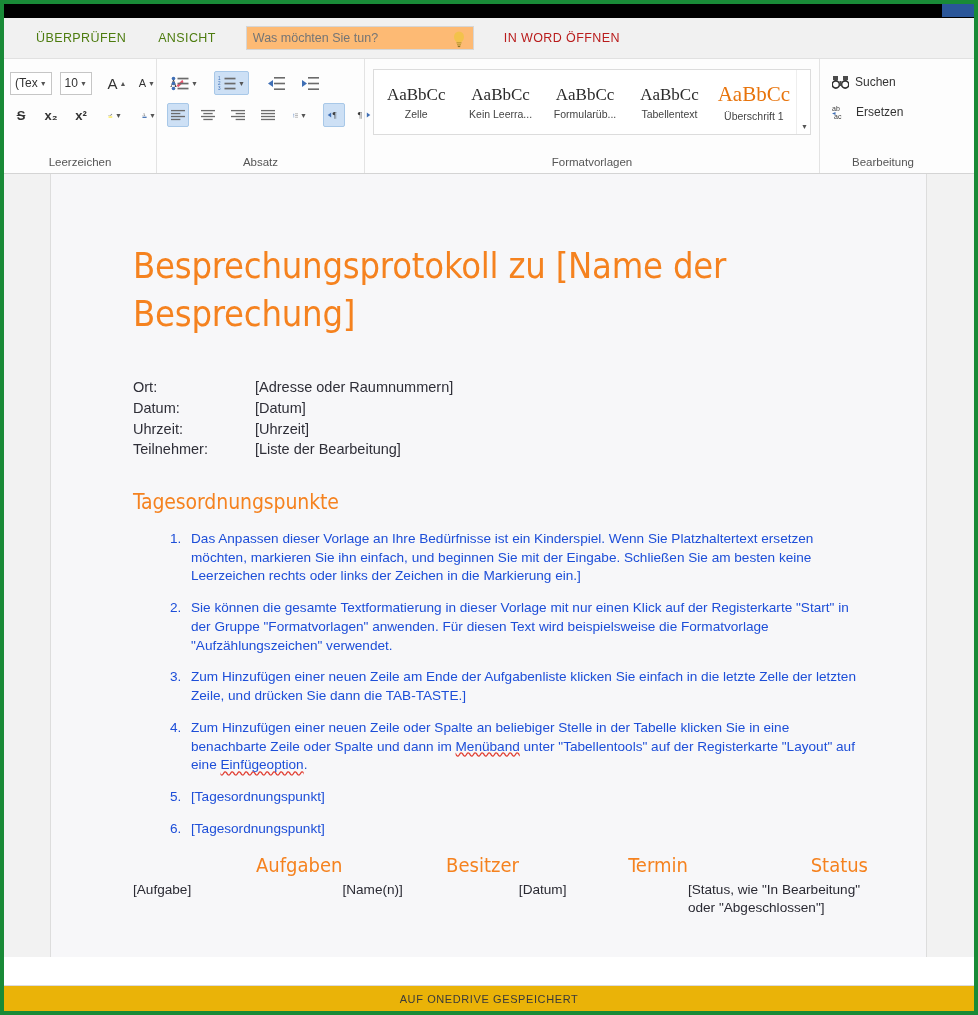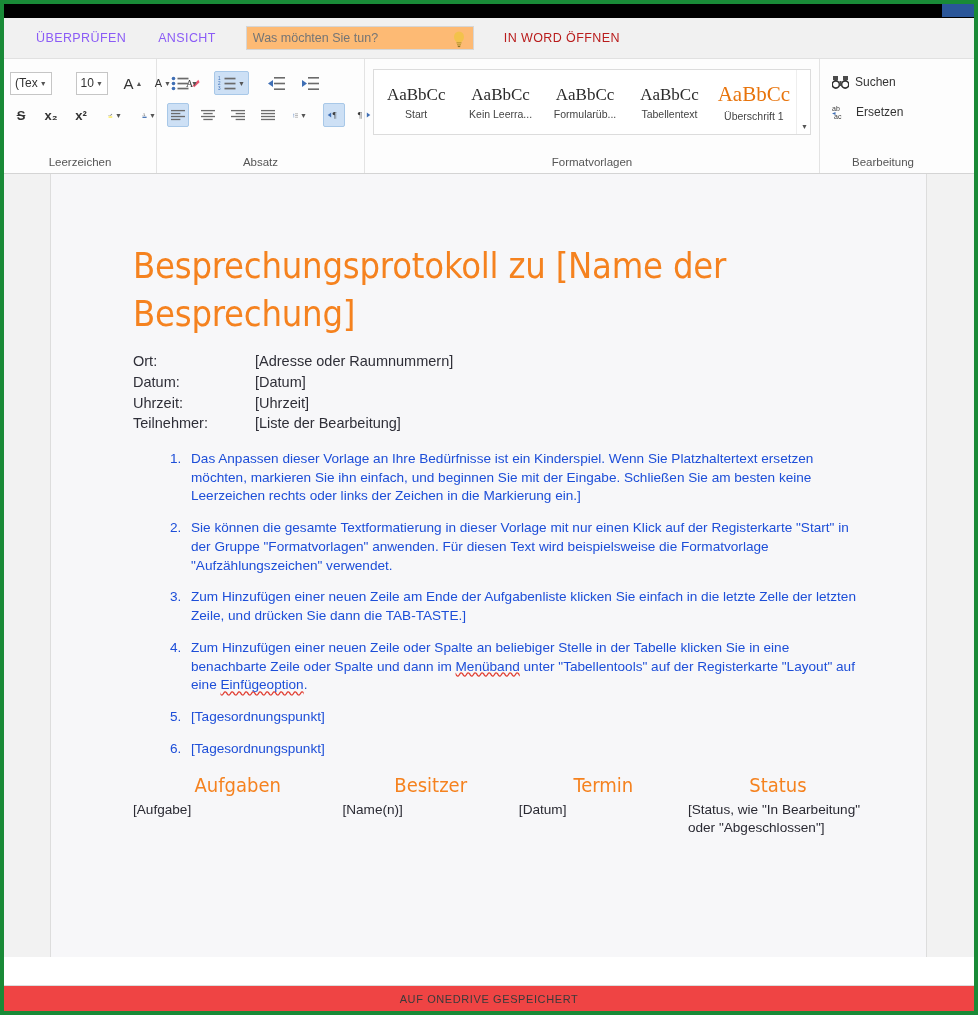--- a/index.html
+++ b/index.html
@@ -29,21 +29,21 @@
   }
 
   
   .tabrow {
     height: 41px; background: #f1f1f1;
     display: flex; align-items: center;
     flex: none; padding-left: 20px;
     border-bottom: 1px solid #e1e1e1;
   }
   .tab {
-    font-size: 12.5px; color: #8b5cf6; letter-spacing: .4px;
+    font-size: 12.5px; color: #4d7c0f; letter-spacing: .4px;
     padding: 4px 12px; margin-right: 8px; cursor: default;
   }
   .tellme {
     width: 228px; height: 24px; background: #fdba74;
     border: 1px solid #d6d6d6; margin: 0 6px 0 10px;
     display: flex; align-items: center; padding: 0 6px;
     position: relative;
   }
   .tellme input {
     border: 0; background: transparent; outline: none;
@@ -135,55 +135,55 @@
     padding: 68px 0 0 0;
   }
   .doc { padding: 0 58px 0 82px; }
 
   .h1 {
     font-family: "DejaVu Sans Condensed", "Liberation Sans", sans-serif;
     font-size: 36px; line-height: 1.32; color: #F5821F;
     font-weight: normal; letter-spacing: -.2px;
   }
 
-  .meta { margin-top: 14px; }
+  .meta { margin-top: 40px; }
   .meta .mrow { display: flex; font-size: 14.5px; line-height: 1.43; color: #2f2f38; }
   .meta .mlab { width: 122px; flex: none; }
 
   .h2 {
     font-family: "DejaVu Sans Condensed", "Liberation Sans", sans-serif;
     font-size: 21px; color: #F5821F; font-weight: normal;
     margin-top: 30px; letter-spacing: -.1px;
   }
 
   ol.agenda { margin: 16px 0 0 0; padding-left: 52px; }
   ol.agenda li {
     font-size: 13.6px; line-height: 1.38; color: #1d4ed8;
     margin-bottom: 13px; padding-left: 6px;
   }
   .sp { text-decoration: underline wavy #e03b2f; text-decoration-skip-ink: none; }
 
   table.tasks { width: 100%; border-collapse: collapse; margin-top: 14px; }
   table.tasks th {
-    text-align: center; font-family: "DejaVu Sans Condensed", "Liberation Sans", sans-serif;
+    text-align: right; font-family: "DejaVu Sans Condensed", "Liberation Sans", sans-serif;
     font-size: 20px; color: #F5821F; font-weight: normal; padding-bottom: 4px;
   }
   table.tasks td {
     vertical-align: top; font-size: 13.6px; line-height: 1.38; color: #2a2a33;
   }
   .col1 { width: 28.5%; } .col2 { width: 24%; } .col3 { width: 23%; } .col4 { width: 24.5%; }
 
   .ghost {
     position: absolute; left: 36px; bottom: 28px;
     font-size: 13px; color: #efeff2; letter-spacing: .5px;
   }
 
   
   .statusbar {
-    height: 26px; background: #ef4444; border-top: 1px solid #dcdcdc;
+    height: 26px; background: #eab308; border-top: 1px solid #dcdcdc;
     display: flex; align-items: center; justify-content: center;
     font-size: 11px; color: #3a3a3a; letter-spacing: .6px; flex: none; margin-top: 28px;
   }
 </style>
 </head>
 <body>
 
 <div id="frame">
 
   <div class="titlestrip">
@@ -209,21 +209,21 @@
 
   <div class="ribbon">
 
     <div class="rgroup g-font">
       <div>
         <div class="rowline">
           <div class="combo" style="width:52px">
             <span>(Tex</span>
             <span class="caret">▼</span>
           </div>
-          <div class="combo" style="width:54px;margin-left:16px">
+          <div class="combo" style="width:54px;margin-left:0">
             <span>10</span>
             <span class="caret">▼</span>
           </div>
           <div class="btn" style="margin-left:6px">
             <span style="font-size:15px">A</span>
               <span class="caret">▲</span>
           </div>
           <div class="btn">
             <span style="font-size:11px">A</span>
               <span class="caret">▼</span>
@@ -365,21 +365,21 @@
           </div>
         </div>
       </div>
       <div class="glabel">Absatz</div>
     </div>
 
     <div class="rgroup g-styles">
       <div class="gallery">
         <div class="stylecell">
           <div class="sample">AaBbCc</div>
-          <div class="sname">Start</div>
+          <div class="sname">Zelle</div>
         </div>
         <div class="stylecell">
           <div class="sample">AaBbCc</div>
           <div class="sname">Kein Leerra...</div>
         </div>
         <div class="stylecell">
           <div class="sample">AaBbCc</div>
           <div class="sname">Formularüb...</div>
         </div>
         <div class="stylecell">
@@ -441,20 +441,21 @@
           <div class="mrow">
             <div class="mlab">Uhrzeit:</div>
             <div>[Uhrzeit]</div>
           </div>
           <div class="mrow">
             <div class="mlab">Teilnehmer:</div>
             <div>[Liste der Bearbeitung]</div>
           </div>
         </div>
 
+        <div class="h2">Tagesordnungspunkte</div>
 
         <ol class="agenda">
           <li>Das Anpassen dieser Vorlage an Ihre Bedürfnisse ist ein Kinderspiel. Wenn Sie Platzhaltertext ersetzen möchten, markieren Sie ihn einfach, und beginnen Sie mit der Eingabe. Schließen Sie am besten keine Leerzeichen rechts oder links der Zeichen in die Markierung ein.]</li>
           <li>Sie können die gesamte Textformatierung in dieser Vorlage mit nur einen Klick auf der Registerkarte "Start" in der Gruppe "Formatvorlagen" anwenden. Für diesen Text wird beispielsweise die Formatvorlage "Aufzählungszeichen" verwendet.</li>
           <li>Zum Hinzufügen einer neuen Zeile am Ende der Aufgabenliste klicken Sie einfach in die letzte Zelle der letzten Zeile, und drücken Sie dann die TAB-TASTE.]</li>
           <li><span>Zum Hinzufügen einer neuen Zeile oder Spalte an beliebiger Stelle in der Tabelle klicken Sie in eine benachbarte Zeile oder Spalte und dann im </span><span class="sp">Menüband</span><span> unter "Tabellentools" auf der Registerkarte "Layout" auf eine </span><span class="sp">Einfügeoption</span><span>.</span></li>
           <li>[Tagesordnungspunkt]</li>
           <li>[Tagesordnungspunkt]</li>
         </ol>
 

